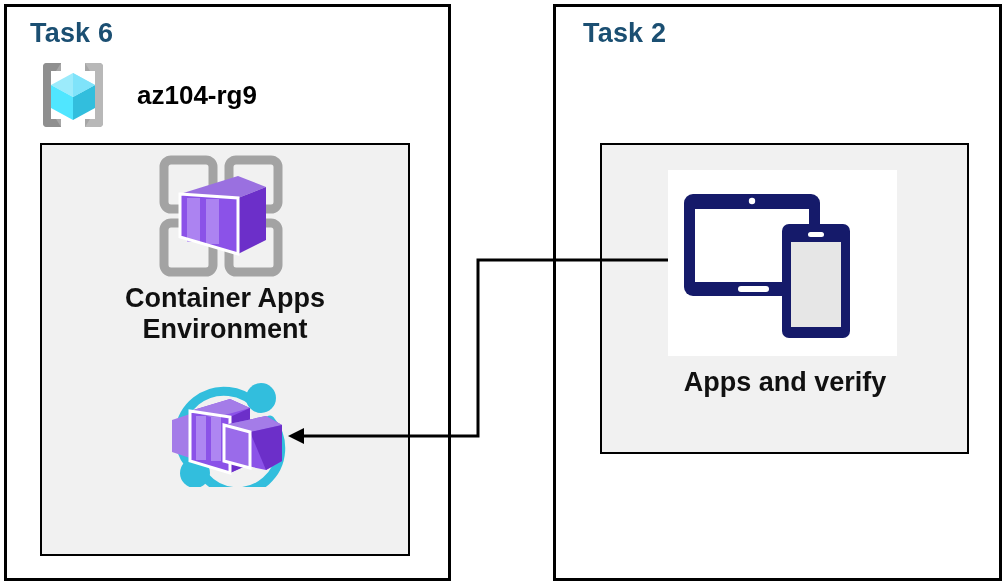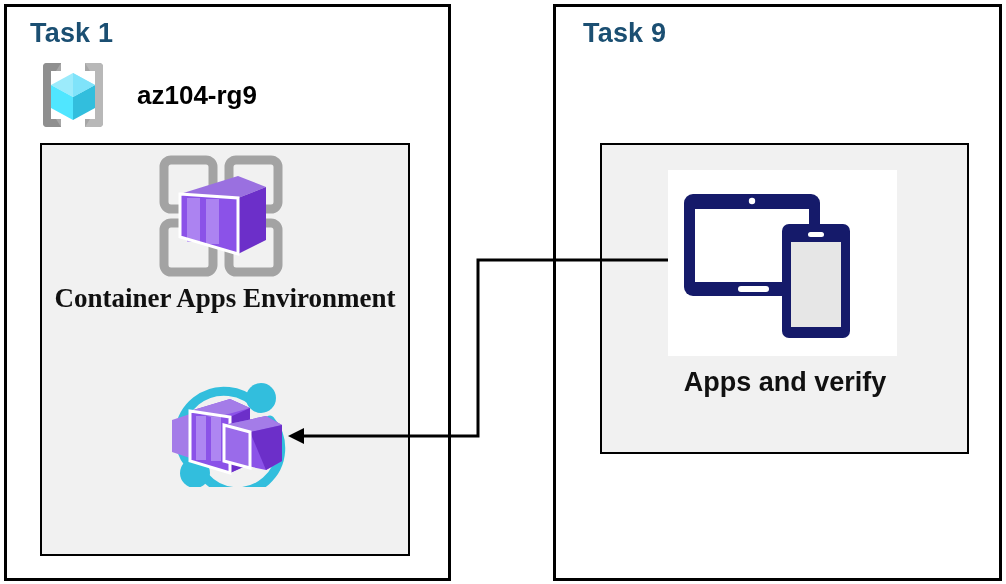--- a/index.html
+++ b/index.html
@@ -28,41 +28,41 @@
   .gray-panel{position:absolute;border:2px solid #000000;background:#f1f1f1;box-sizing:border-box;}
   #cae-panel{left:40px;top:143px;width:370px;height:413px;}
   #tv-panel{left:600px;top:143px;width:369px;height:311px;}
 
   
   #device-plate{position:absolute;left:668px;top:170px;width:229px;height:186px;background:#ffffff;}
 
   
   #cae-icon{position:absolute;left:156px;top:154px;width:130px;height:124px;}
   #cae-label{position:absolute;left:50px;top:283px;width:350px;text-align:center;
-             font-size:27px;font-weight:bold;color:#111111;line-height:1.15;font-family:Liberation Serif, serif;}
+             font-size:27px;font-weight:bold;color:#111111;line-height:1.15;}
 
   #ca-icon{position:absolute;left:158px;top:376px;width:133px;height:111px;}
   #ca-label{position:absolute;left:50px;top:494px;width:350px;text-align:center;
             font-size:27px;font-weight:bold;color:#111111;line-height:1.15;}
 
   #device-icon{position:absolute;left:680px;top:190px;width:205px;height:152px;}
   #tv-label{position:absolute;left:610px;top:367px;width:350px;text-align:center;
             font-size:27px;font-weight:bold;color:#111111;line-height:1.15;}
 
   
   #connector{position:absolute;left:0;top:0;width:1006px;height:584px;pointer-events:none;}
 </style>
 </head>
 <body>
 
 <div class="canvas">
 
   <div class="task-box" id="task1-box"></div>
 
-  <div class="task-title" id="task1-title">Task 1</div>
+  <div class="task-title" id="task1-title">Task 6</div>
 
   <div id="rg-row">
     <span id="rg-icon">
       <svg viewBox="0 0 80 76" width="80" height="76" aria-hidden="true">
 
         <path d="M28 6 H14 A4 4 0 0 0 10 10 V66 A4 4 0 0 0 14 70 H28 V62 H18 V14 H28 Z" fill="#a6a6a6"></path>
         <path d="M10 10 A4 4 0 0 1 14 6 H28 L23 14 H18 V62 H23 L28 70 H14 A4 4 0 0 1 10 66 Z" fill="#8f8f8f"></path>
 
         <path d="M52 6 H66 A4 4 0 0 1 70 10 V66 A4 4 0 0 1 66 70 H52 V62 H62 V14 H52 Z" fill="#a6a6a6"></path>
         <path d="M70 10 A4 4 0 0 0 66 6 H52 L57 14 H62 V62 H57 L52 70 H66 A4 4 0 0 0 70 66 Z" fill="#b8b8b8"></path>
@@ -121,21 +121,21 @@
       <path d="M66 49 L108 40 L124 49 L124 85 L108 94 L66 85 Z" fill="#8b52e8"></path>
       <path d="M108 40 L124 49 L92 56 L66 49 Z" fill="#a47ce8"></path>
       <path d="M92 56 L124 49 L124 85 L108 94 Z" fill="#6c2fc9"></path>
       <path d="M66 49 L92 56 L92 92 L66 85 Z" fill="#9a6bea"></path>
       <path d="M66 49 L92 56 L92 92 L66 85 Z" fill="none" stroke="#ffffff" stroke-width="3"></path>
     </svg>
   </span>
 
   <div class="task-box" id="task2-box"></div>
 
-  <div class="task-title" id="task2-title">Task 9</div>
+  <div class="task-title" id="task2-title">Task 2</div>
 
   <div class="gray-panel" id="tv-panel"></div>
   <div id="device-plate"></div>
 
   <span id="device-icon">
     <svg viewBox="0 0 205 152" width="205" height="152" aria-hidden="true">
 
       <rect x="4" y="4" width="136" height="102" rx="9" fill="#151a6a"></rect>
       <rect x="15" y="19" width="114" height="73" fill="#ffffff"></rect>
       <circle cx="72" cy="11" r="3.2" fill="#ffffff"></circle>

